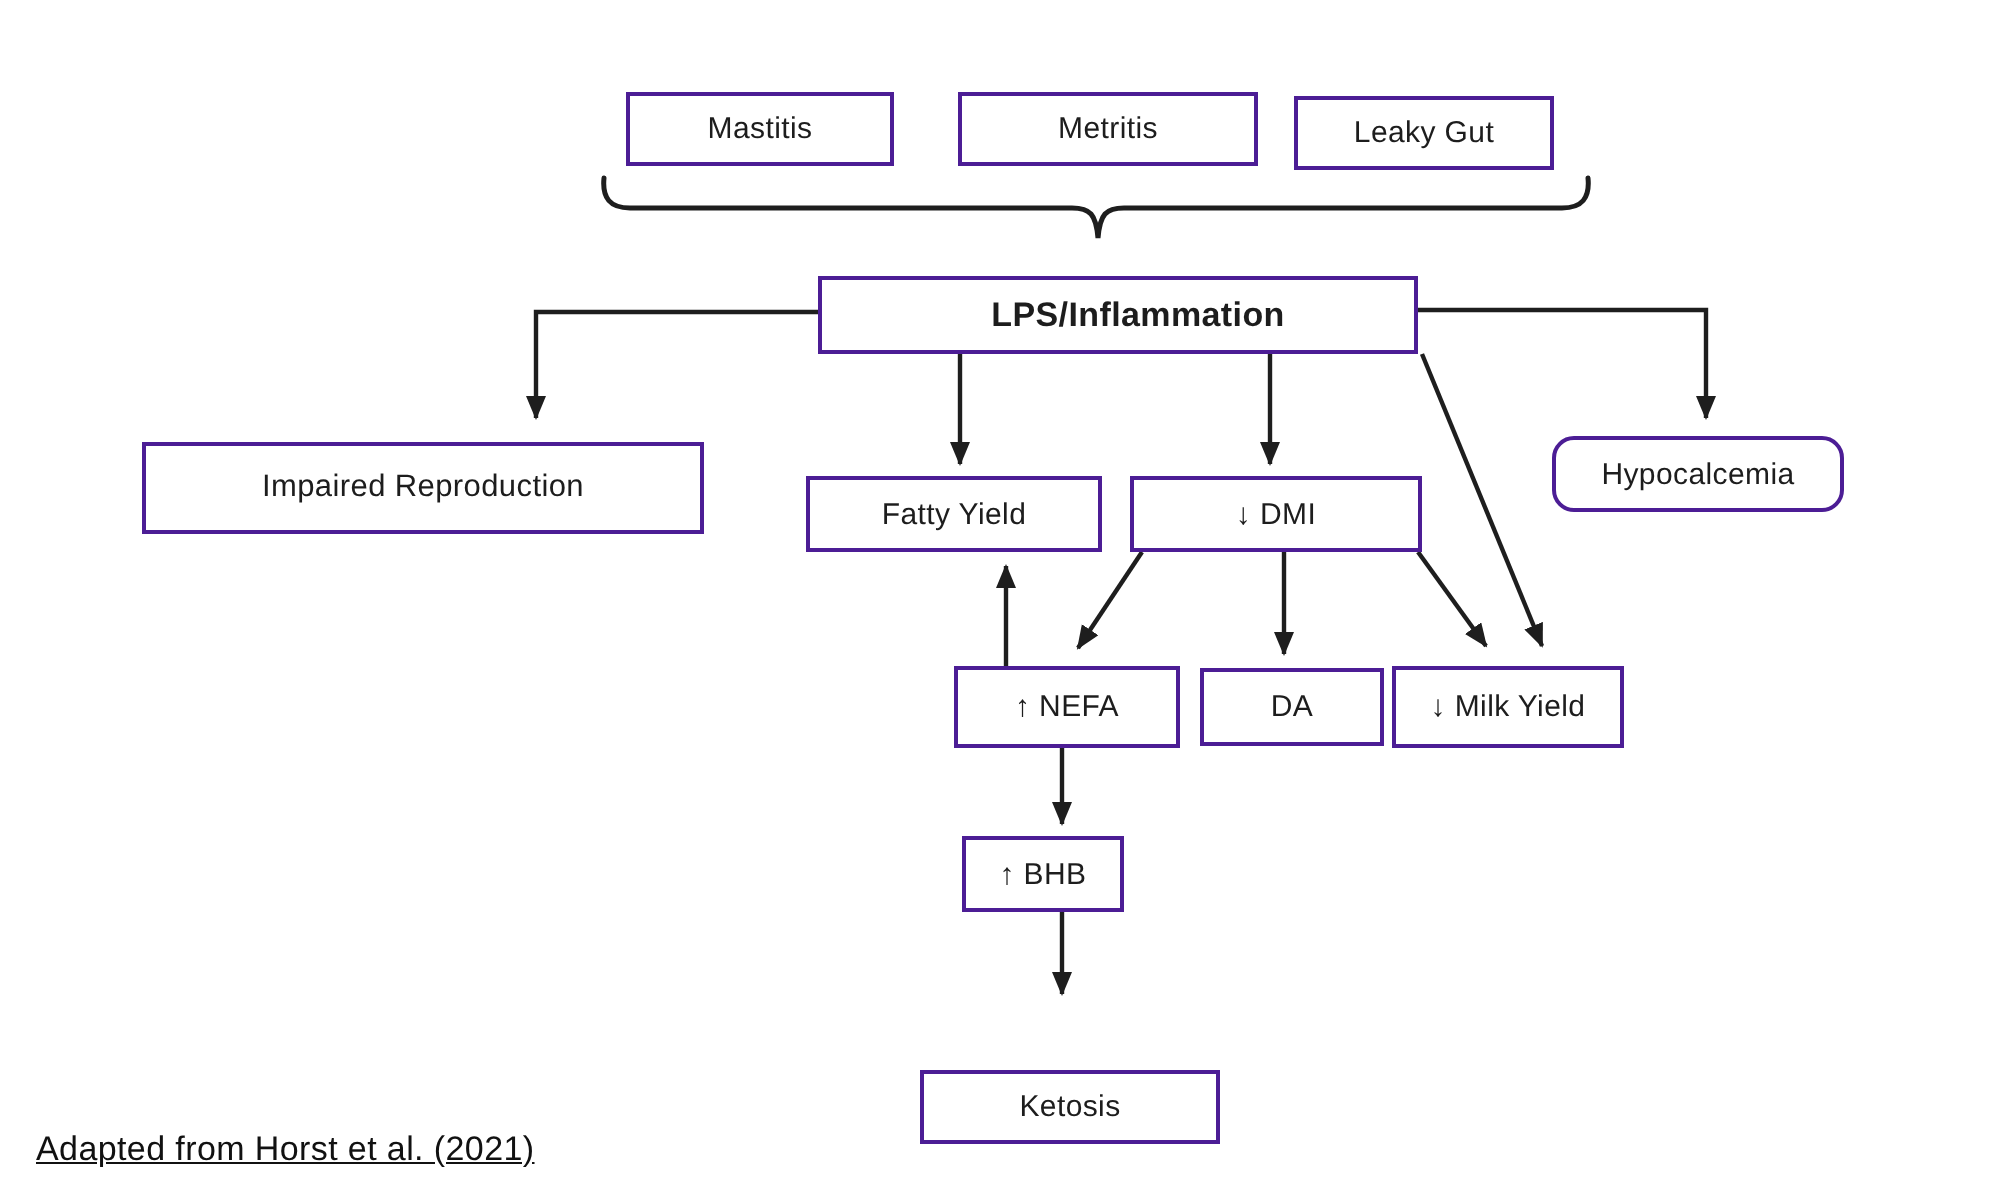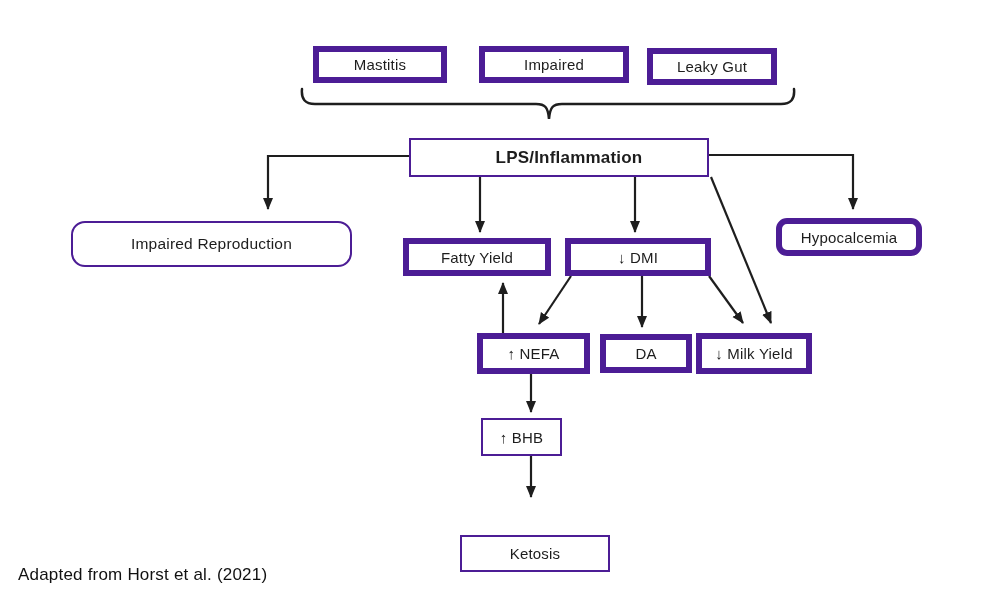--- a/index.html
+++ b/index.html
@@ -7,34 +7,35 @@
     position:relative;
     width:1005px;height:597px;
     background:#ffffff;
     font-family:"Liberation Sans", sans-serif;
     overflow:hidden;
   }
   #edge-layer{position:absolute;left:0;top:0;width:1005px;height:597px;}
   .node{
     position:absolute;
     background:#ffffff;
-    border:6px solid #4c1d95;
+    border:2px solid #4c1d95;
     display:flex;align-items:center;justify-content:center;
     font-size:15px;color:#1d1d1d;
     box-sizing:border-box;
     white-space:nowrap;
     letter-spacing:0.2px;
     text-align:center;
   }
   .node.thick{border-width:2.5px;}
   .node.bold{font-weight:bold;font-size:17px;}
   .caption{
     position:absolute;left:18px;top:565px;
     font-size:17px;color:#111111;
     letter-spacing:0.2px;
+    text-decoration:underline;
   }
   .edge{stroke:#1e1e1e;stroke-width:2.2;fill:none;}
   .brace{stroke:#1e1e1e;stroke-width:2.5;fill:none;stroke-linecap:round;}
 </style>
 </head>
 <body>
 
 <div id="stage">
 
   <svg id="edge-layer" viewBox="0 0 1005 597" xmlns="http://www.w3.org/2000/svg">
@@ -54,27 +55,27 @@
     <path class="edge" marker-end="url(#ah)" d="M571,276 L539,324"></path>
     <path class="edge" marker-end="url(#ah)" d="M642,276 L642,327"></path>
     <path class="edge" marker-end="url(#ah)" d="M709,276 L743,323"></path>
     <path class="edge" marker-end="url(#ah)" d="M503,333 L503,283"></path>
     <path class="edge" marker-end="url(#ah)" d="M531,374 L531,412"></path>
     <path class="edge" marker-end="url(#ah)" d="M531,456 L531,497"></path>
   </svg>
 
   <div class="node" style="left:313px;top:46px;width:134px;height:37px;">Mastitis</div>
 
-  <div class="node" style="left:479px;top:46px;width:150px;height:37px;">Impaired</div>
+  <div class="node" style="left:479px;top:46px;width:150px;height:37px;">Metritis</div>
 
   <div class="node" style="left:647px;top:48px;width:130px;height:37px;">Leaky Gut</div>
 
   <div class="node thick bold" style="left:409px;top:138px;width:300px;height:39px;padding-left:20px;">LPS/Inflammation</div>
 
-  <div class="node thick" style="left:71px;top:221px;width:281px;height:46px;font-size:15.5px;border-radius:14px;">Impaired Reproduction</div>
+  <div class="node thick" style="left:71px;top:221px;width:281px;height:46px;font-size:15.5px;">Impaired Reproduction</div>
 
   <div class="node" style="left:403px;top:238px;width:148px;height:38px;">Fatty Yield</div>
 
   <div class="node" style="left:565px;top:238px;width:146px;height:38px;">↓ DMI</div>
 
   <div class="node" style="left:776px;top:218px;width:146px;height:38px;border-radius:11px;">Hypocalcemia</div>
 
   <div class="node" style="left:600px;top:334px;width:92px;height:39px;">DA</div>
 
   <div class="node" style="left:477px;top:333px;width:113px;height:41px;">↑ NEFA</div>

